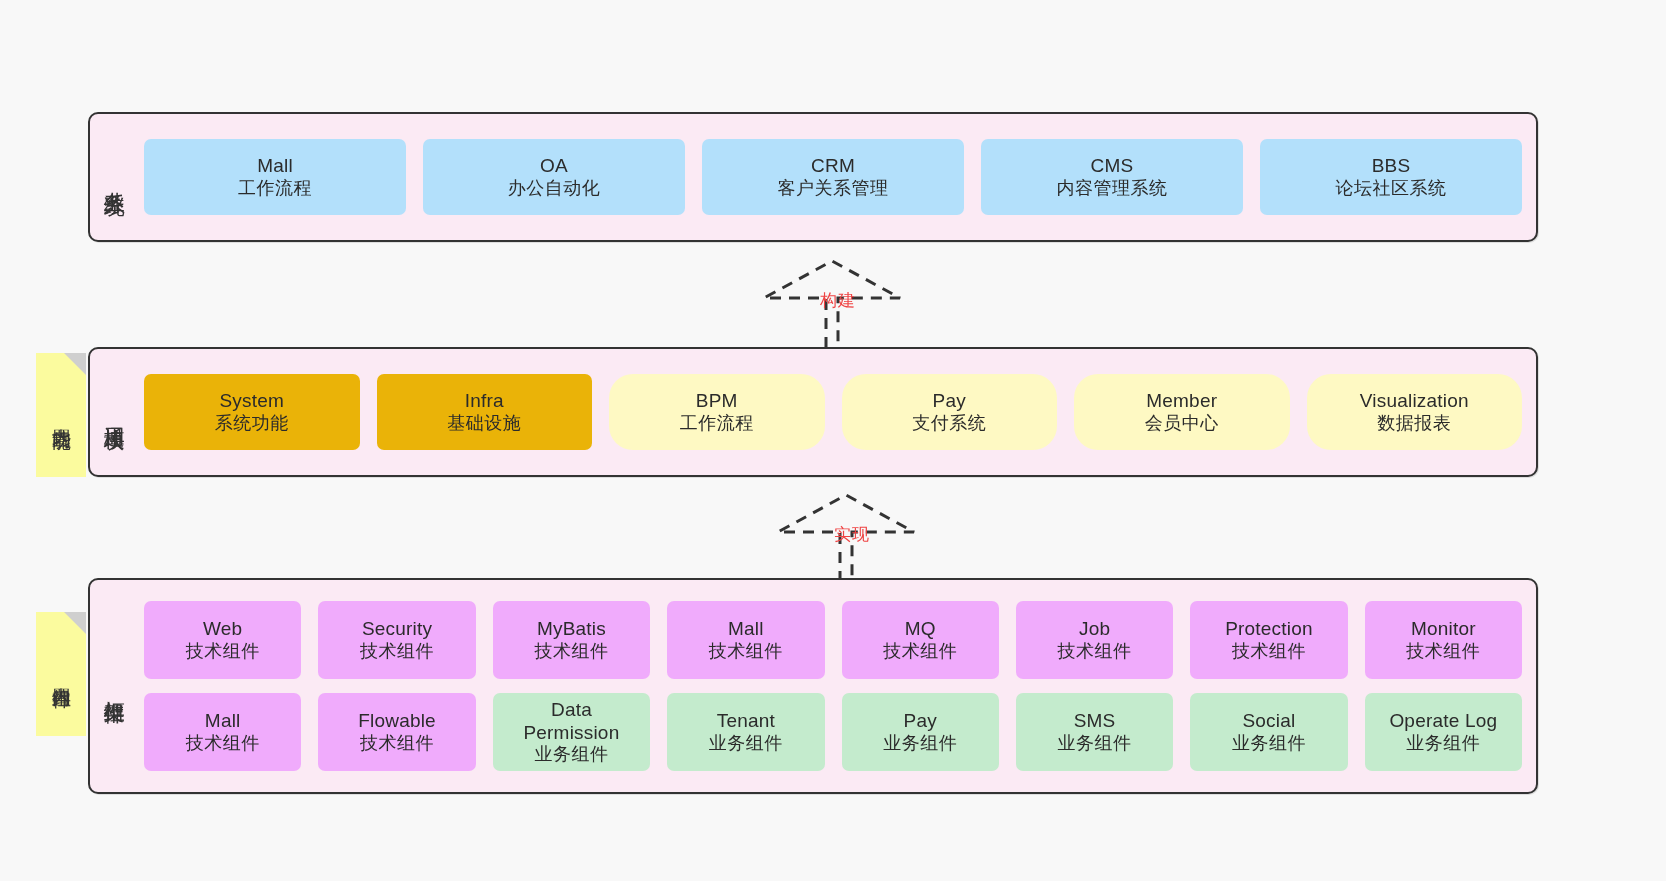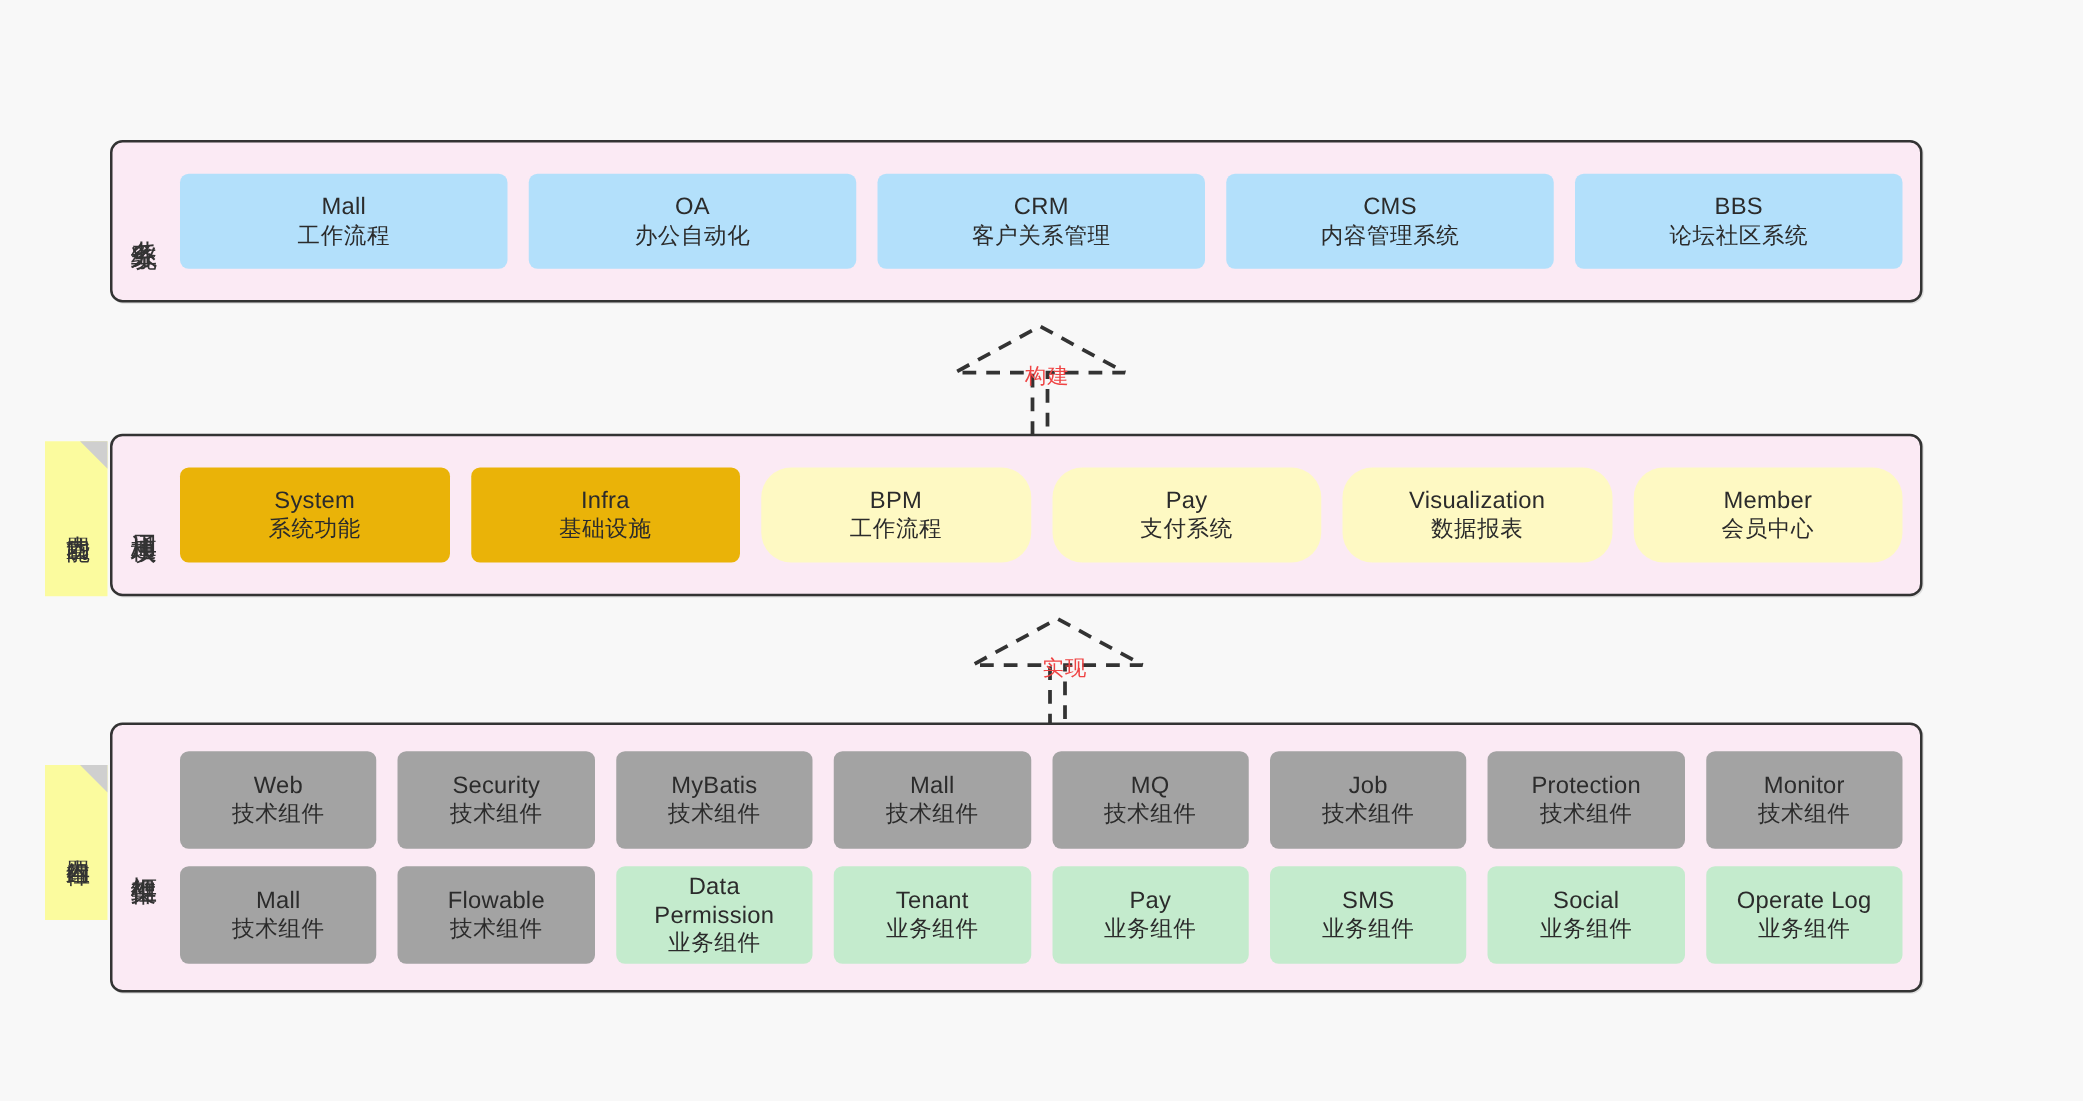--- a/index.html
+++ b/index.html
@@ -81,21 +81,21 @@
     letter-spacing: .2px;
   }
   .node .t-cn {
     font-size: 18px;
     letter-spacing: .5px;
   }
 
   .biz  { background: #b3e0fb; }
   .mod-strong { background: #eab308; }
   .mod-light  { background: #fef9c3; border-radius: 24px; }
-  .comp-strong { background: #a3a3a3; }
+  .comp-strong { background: #f0abfc; }
   .comp-light  { background: #c4ebcd; }
 
   
   .note {
     position: absolute;
     background: #fbfb9e;
     width: 50px;
     box-sizing: border-box;
     display: flex;
     align-items: center;
@@ -190,26 +190,26 @@
         </div>
         <div class="node mod-light">
           <span class="t-en">BPM</span>
           <span class="t-cn">工作流程</span>
         </div>
         <div class="node mod-light">
           <span class="t-en">Pay</span>
           <span class="t-cn">支付系统</span>
         </div>
         <div class="node mod-light">
+          <span class="t-en">Member</span>
+          <span class="t-cn">会员中心</span>
+        </div>
+        <div class="node mod-light">
           <span class="t-en">Visualization</span>
           <span class="t-cn">数据报表</span>
-        </div>
-        <div class="node mod-light">
-          <span class="t-en">Member</span>
-          <span class="t-cn">会员中心</span>
         </div>
       </div>
     </div>
   </div>
 
   <div class="connector" id="conn-implement" style="left:766px; top:492px; width:160px; height:92px;">
     <svg width="160" height="92" viewBox="0 0 160 92">
       <path d="M 74 90 L 74 40 L 12 40 L 80 3 L 148 40 L 86 40 L 86 90" fill="none" stroke="#333333" stroke-width="3" stroke-dasharray="11 8" stroke-linejoin="miter"></path>
     </svg>
     <span class="conn-label" style="left:68px; top:31px;">实现</span>

